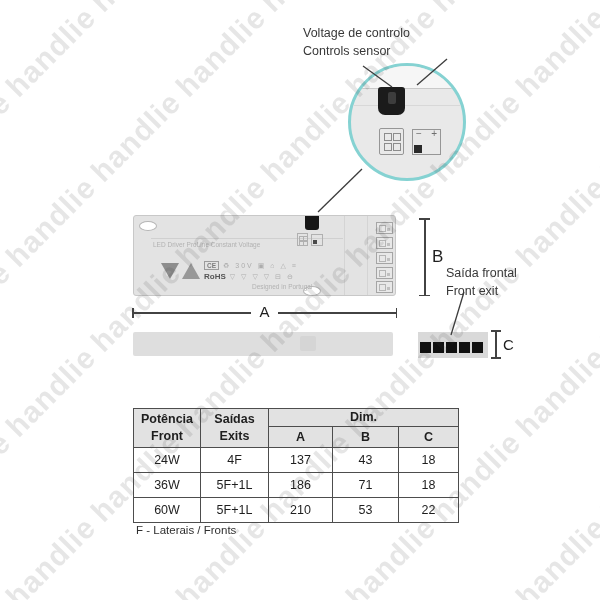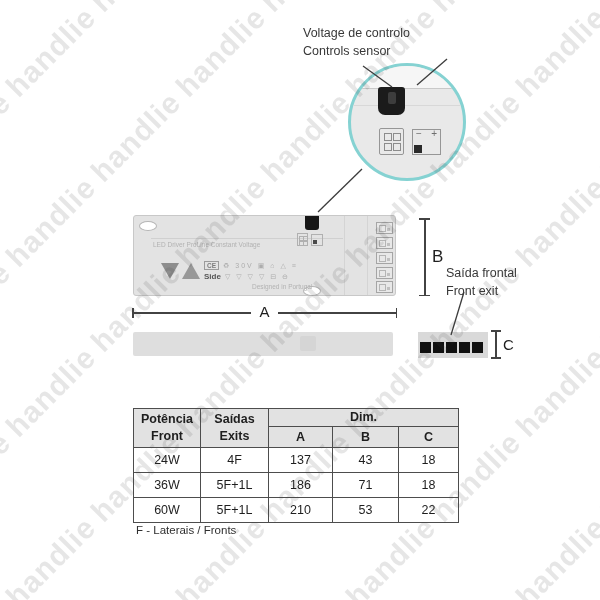--- a/index.html
+++ b/index.html
@@ -168,21 +168,21 @@
 
     <div class="tri-down" style="left:27px;top:47px;"></div>
     <div class="tri-up" style="left:48px;top:47px;"></div>
 
     <div class="abs" style="left:70px;top:45px;">
       <div style="display:flex;align-items:center;gap:4px;">
         <span style="border:1px solid #9b9b9b;padding:0 2px;font-size:6.5px;font-weight:700;color:#7c7c7c;">CE</span>
         <span class="cert-icons">♻ 30V ▣ ⌂ △ ≡</span>
       </div>
       <div style="display:flex;align-items:center;gap:4px;margin-top:2px;">
-        <span style="font-size:8px;font-weight:700;color:#555;">Side</span>
+        <span style="font-size:8px;font-weight:700;color:#555;">RoHS</span>
         <span class="cert-icons">▽ ▽ ▽ ▽ ⊟ ⊖</span>
       </div>
     </div>
     <div class="abs faint" style="left:118px;top:67px;">Designed in Portugal</div>
   </div>
 
   <div class="abs dimline" style="left:424px;top:219px;width:1.5px;height:77px;"></div>
   <div class="abs dimline" style="left:419px;top:218px;width:11px;height:1.5px;"></div>
   <div class="abs dimline" style="left:419px;top:294.5px;width:11px;height:1.5px;"></div>
   <div class="abs dimlabel" style="left:432px;top:247px;font-size:17px;">B</div>

